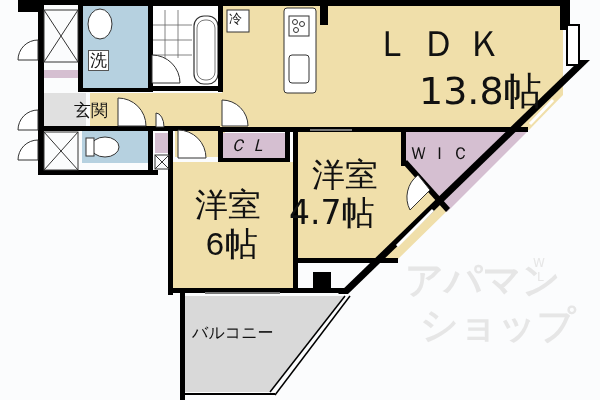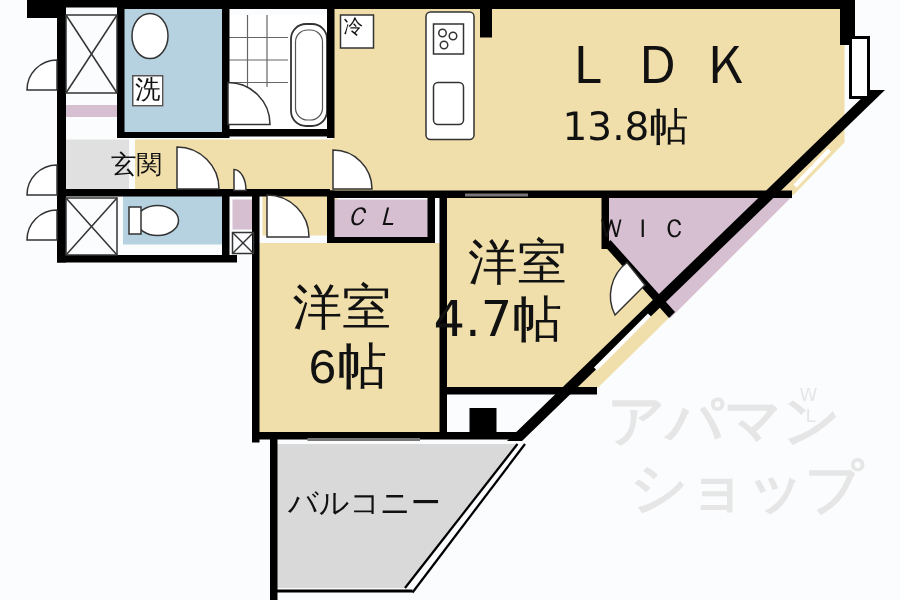--- a/index.html
+++ b/index.html
@@ -1,20 +1,20 @@
 <!DOCTYPE html>
 <html><head>
 <meta charset="utf-8">
 <style>
   html, body { margin: 0; padding: 0; }
   body { width: 600px; height: 400px; background: #fbfcfd; position: relative; overflow: hidden; font-family: "DejaVu Sans", sans-serif; }
   #plan { position: absolute; left: 0; top: 0; }
   .lbl { position: absolute; color: #111; white-space: nowrap; line-height: 1; }
   .lbl-big { font-size: 36px; letter-spacing: 10px; }
-  .lbl-area { font-size: 26px; }
+  .lbl-area { font-size: 38px; margin-left: 44px; }
   .lbl-room { font-size: 33px; }
   .lbl-small { font-size: 17px; letter-spacing: 4px; }
   .lbl-tiny { font-size: 17px; }
   .wm { position: absolute; color: #e6e6e6; font-weight: bold; font-family: "DejaVu Sans", sans-serif; }
 </style>
 </head>
 <body>
 
 <svg id="plan" width="600" height="400" viewBox="0 0 600 400" xmlns="http://www.w3.org/2000/svg">
 
@@ -130,22 +130,22 @@
   <line x1="553" y1="100" x2="530" y2="124" stroke="#fff" stroke-width="3"></line>
 </svg>
 
 <div class="lbl lbl-big" style="left:375px;top:26px;">ＬＤＫ</div>
 <div class="lbl lbl-area" style="left:375px;top:72px;">13.8帖</div>
 <div class="lbl lbl-room" style="left:195px;top:188px;">洋室</div>
 <div class="lbl lbl-room" style="left:205px;top:230px;font-family:Liberation Mono, monospace;">6帖</div>
 <div class="lbl lbl-room" style="left:312px;top:158px;">洋室</div>
 <div class="lbl lbl-room" style="left:289px;top:196px;">4.7帖</div>
 <div class="lbl lbl-small" style="left:229px;top:137px;font-style:italic;">ＣＬ</div>
-<div class="lbl lbl-small" style="left:399px;top:145px;">ＷＩＣ</div>
+<div class="lbl lbl-small" style="left:410px;top:145px;">ＷＩＣ</div>
 <div class="lbl lbl-tiny" style="left:88px;top:50px;background:#fff;border:1px solid #555;padding:1px;">洗</div>
 <div class="lbl lbl-tiny" style="left:45px;top:102px;margin-left:29px;">玄関</div>
 <div class="lbl" style="left:229px;top:12px;font-size:13px;">冷</div>
-<div class="lbl" style="left:192px;top:325px;font-size:20px;">バルコニー</div>
+<div class="lbl" style="left:192px;top:325px;font-size:16px;">バルコニー</div>
 
 <div class="wm" style="left:405px;top:255px;font-size:38px;">アパマン</div>
 <div class="wm" style="left:420px;top:300px;font-size:38px;">ショップ</div>
 <div class="wm" style="left:533px;top:256px;font-size:12px;font-weight:normal;">W</div>
 <div class="wm" style="left:537px;top:270px;font-size:12px;font-weight:normal;">L</div>
 
 </body></html>

